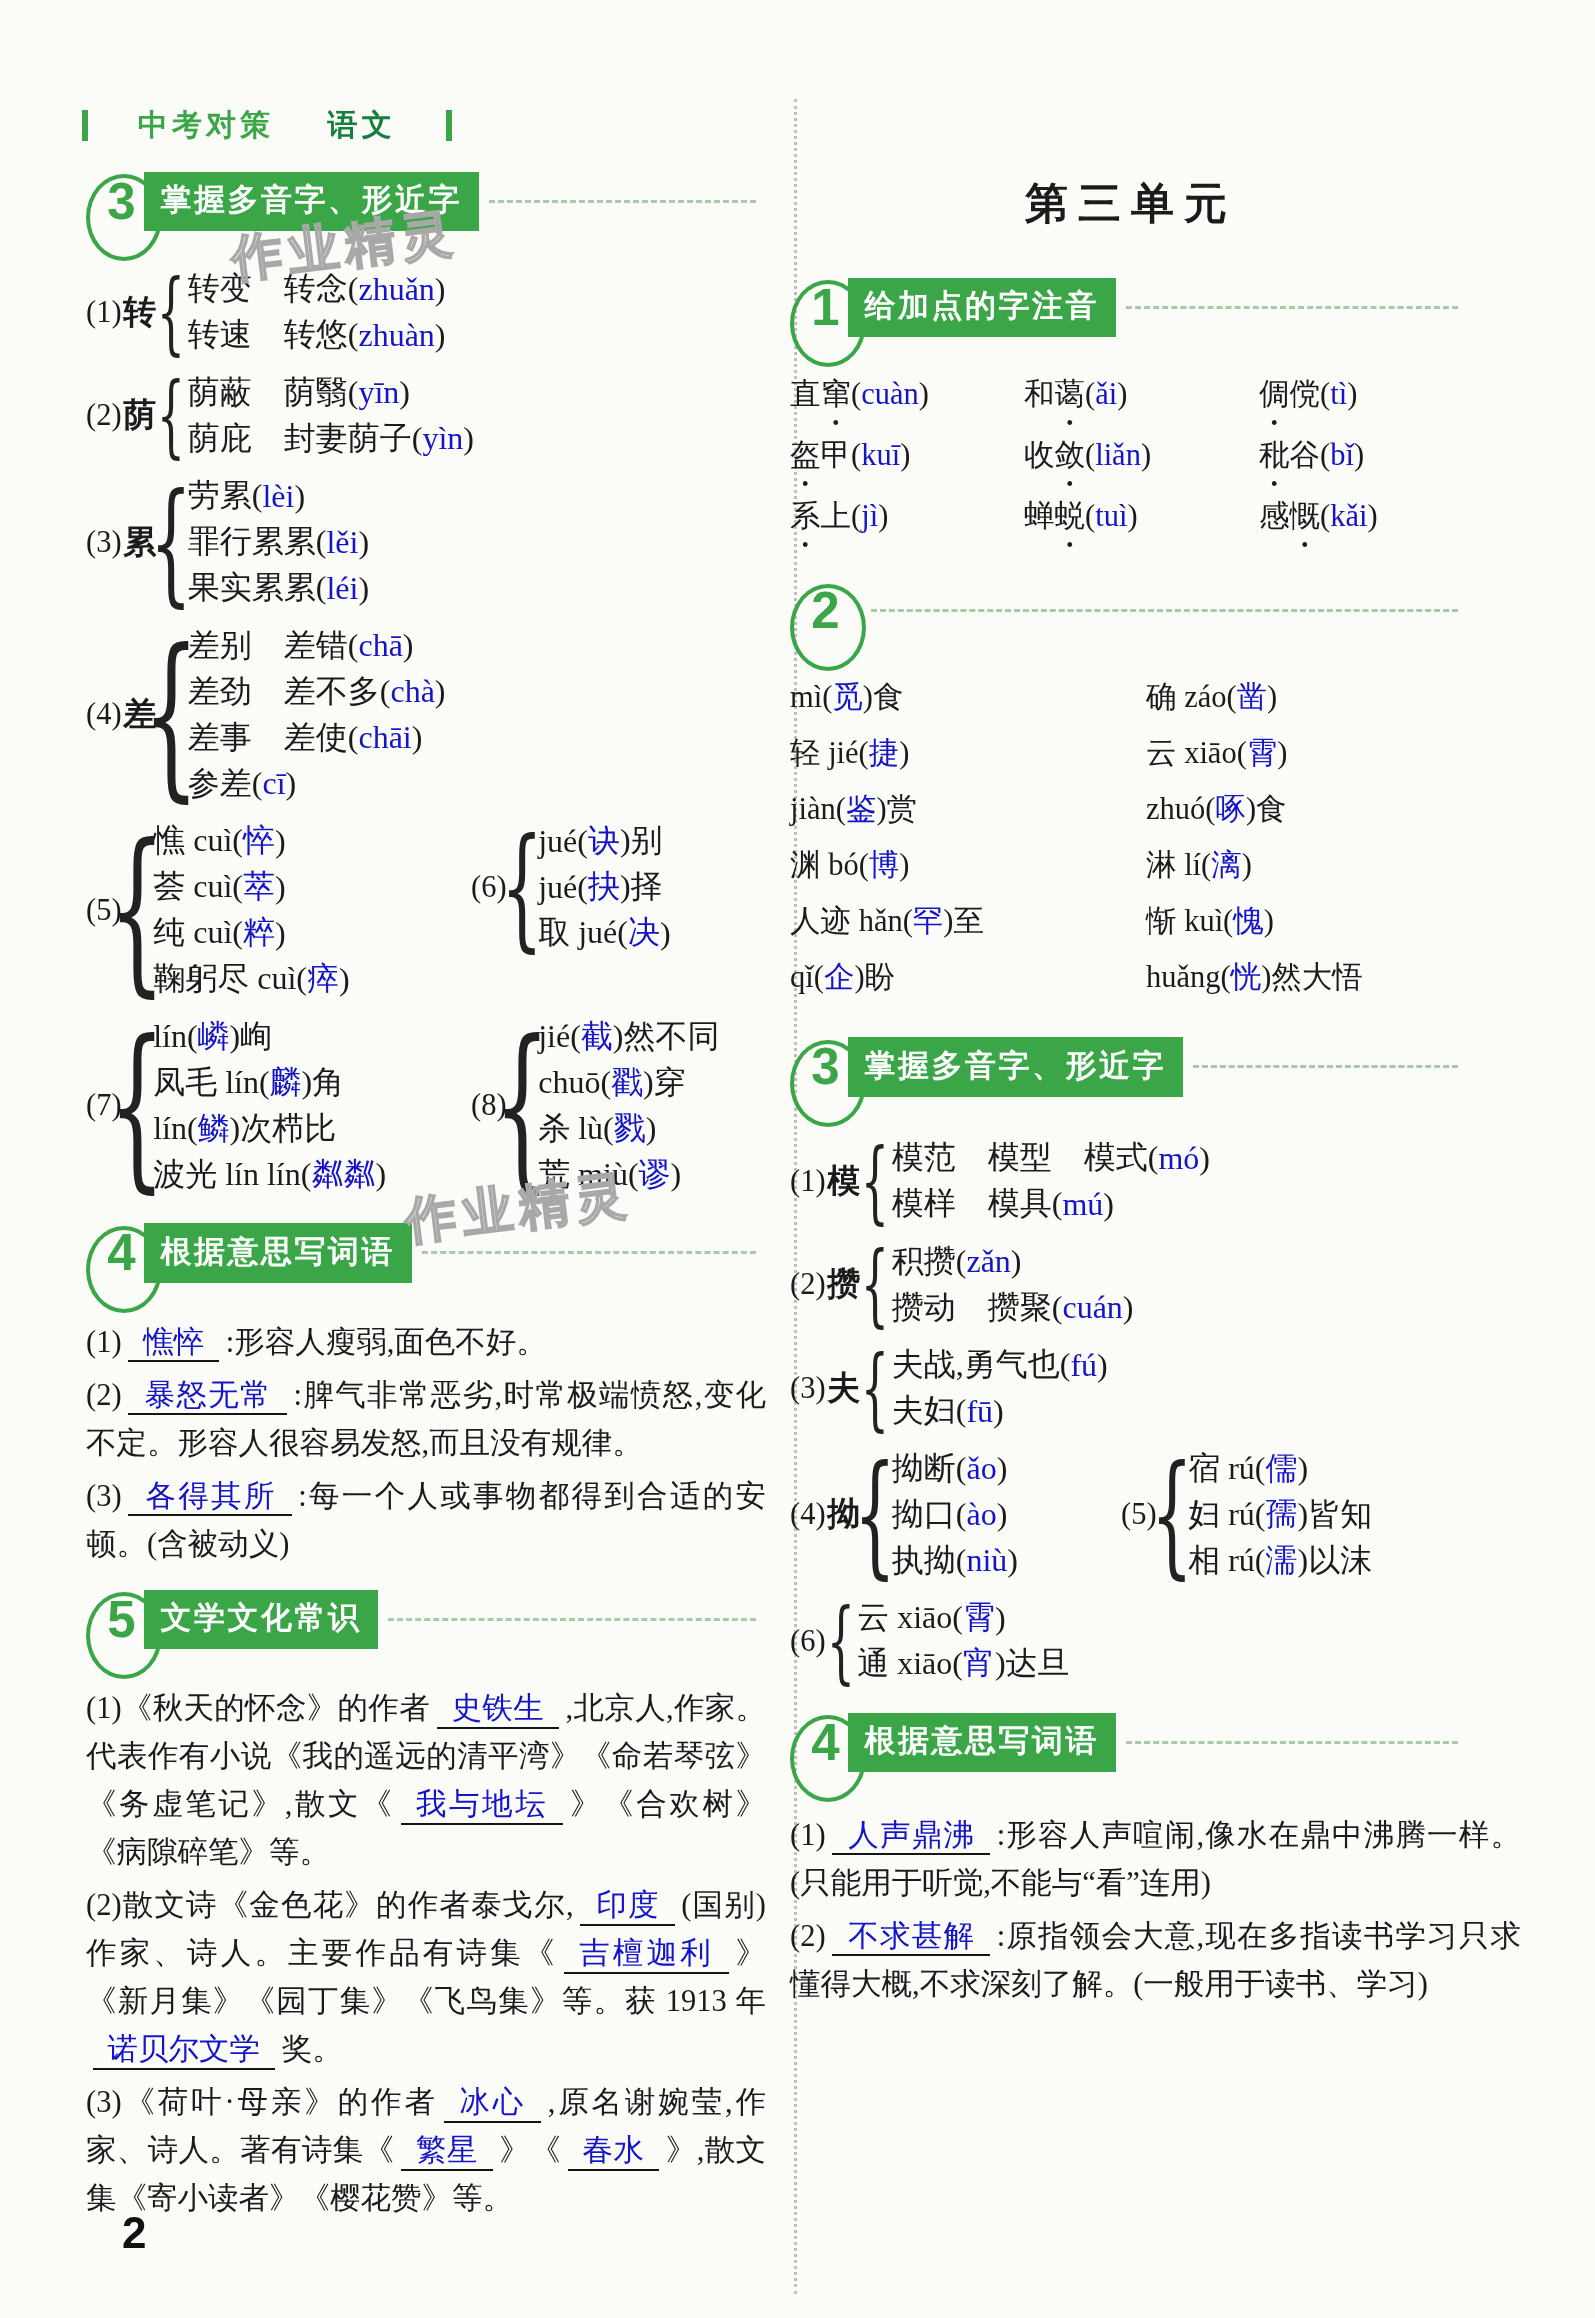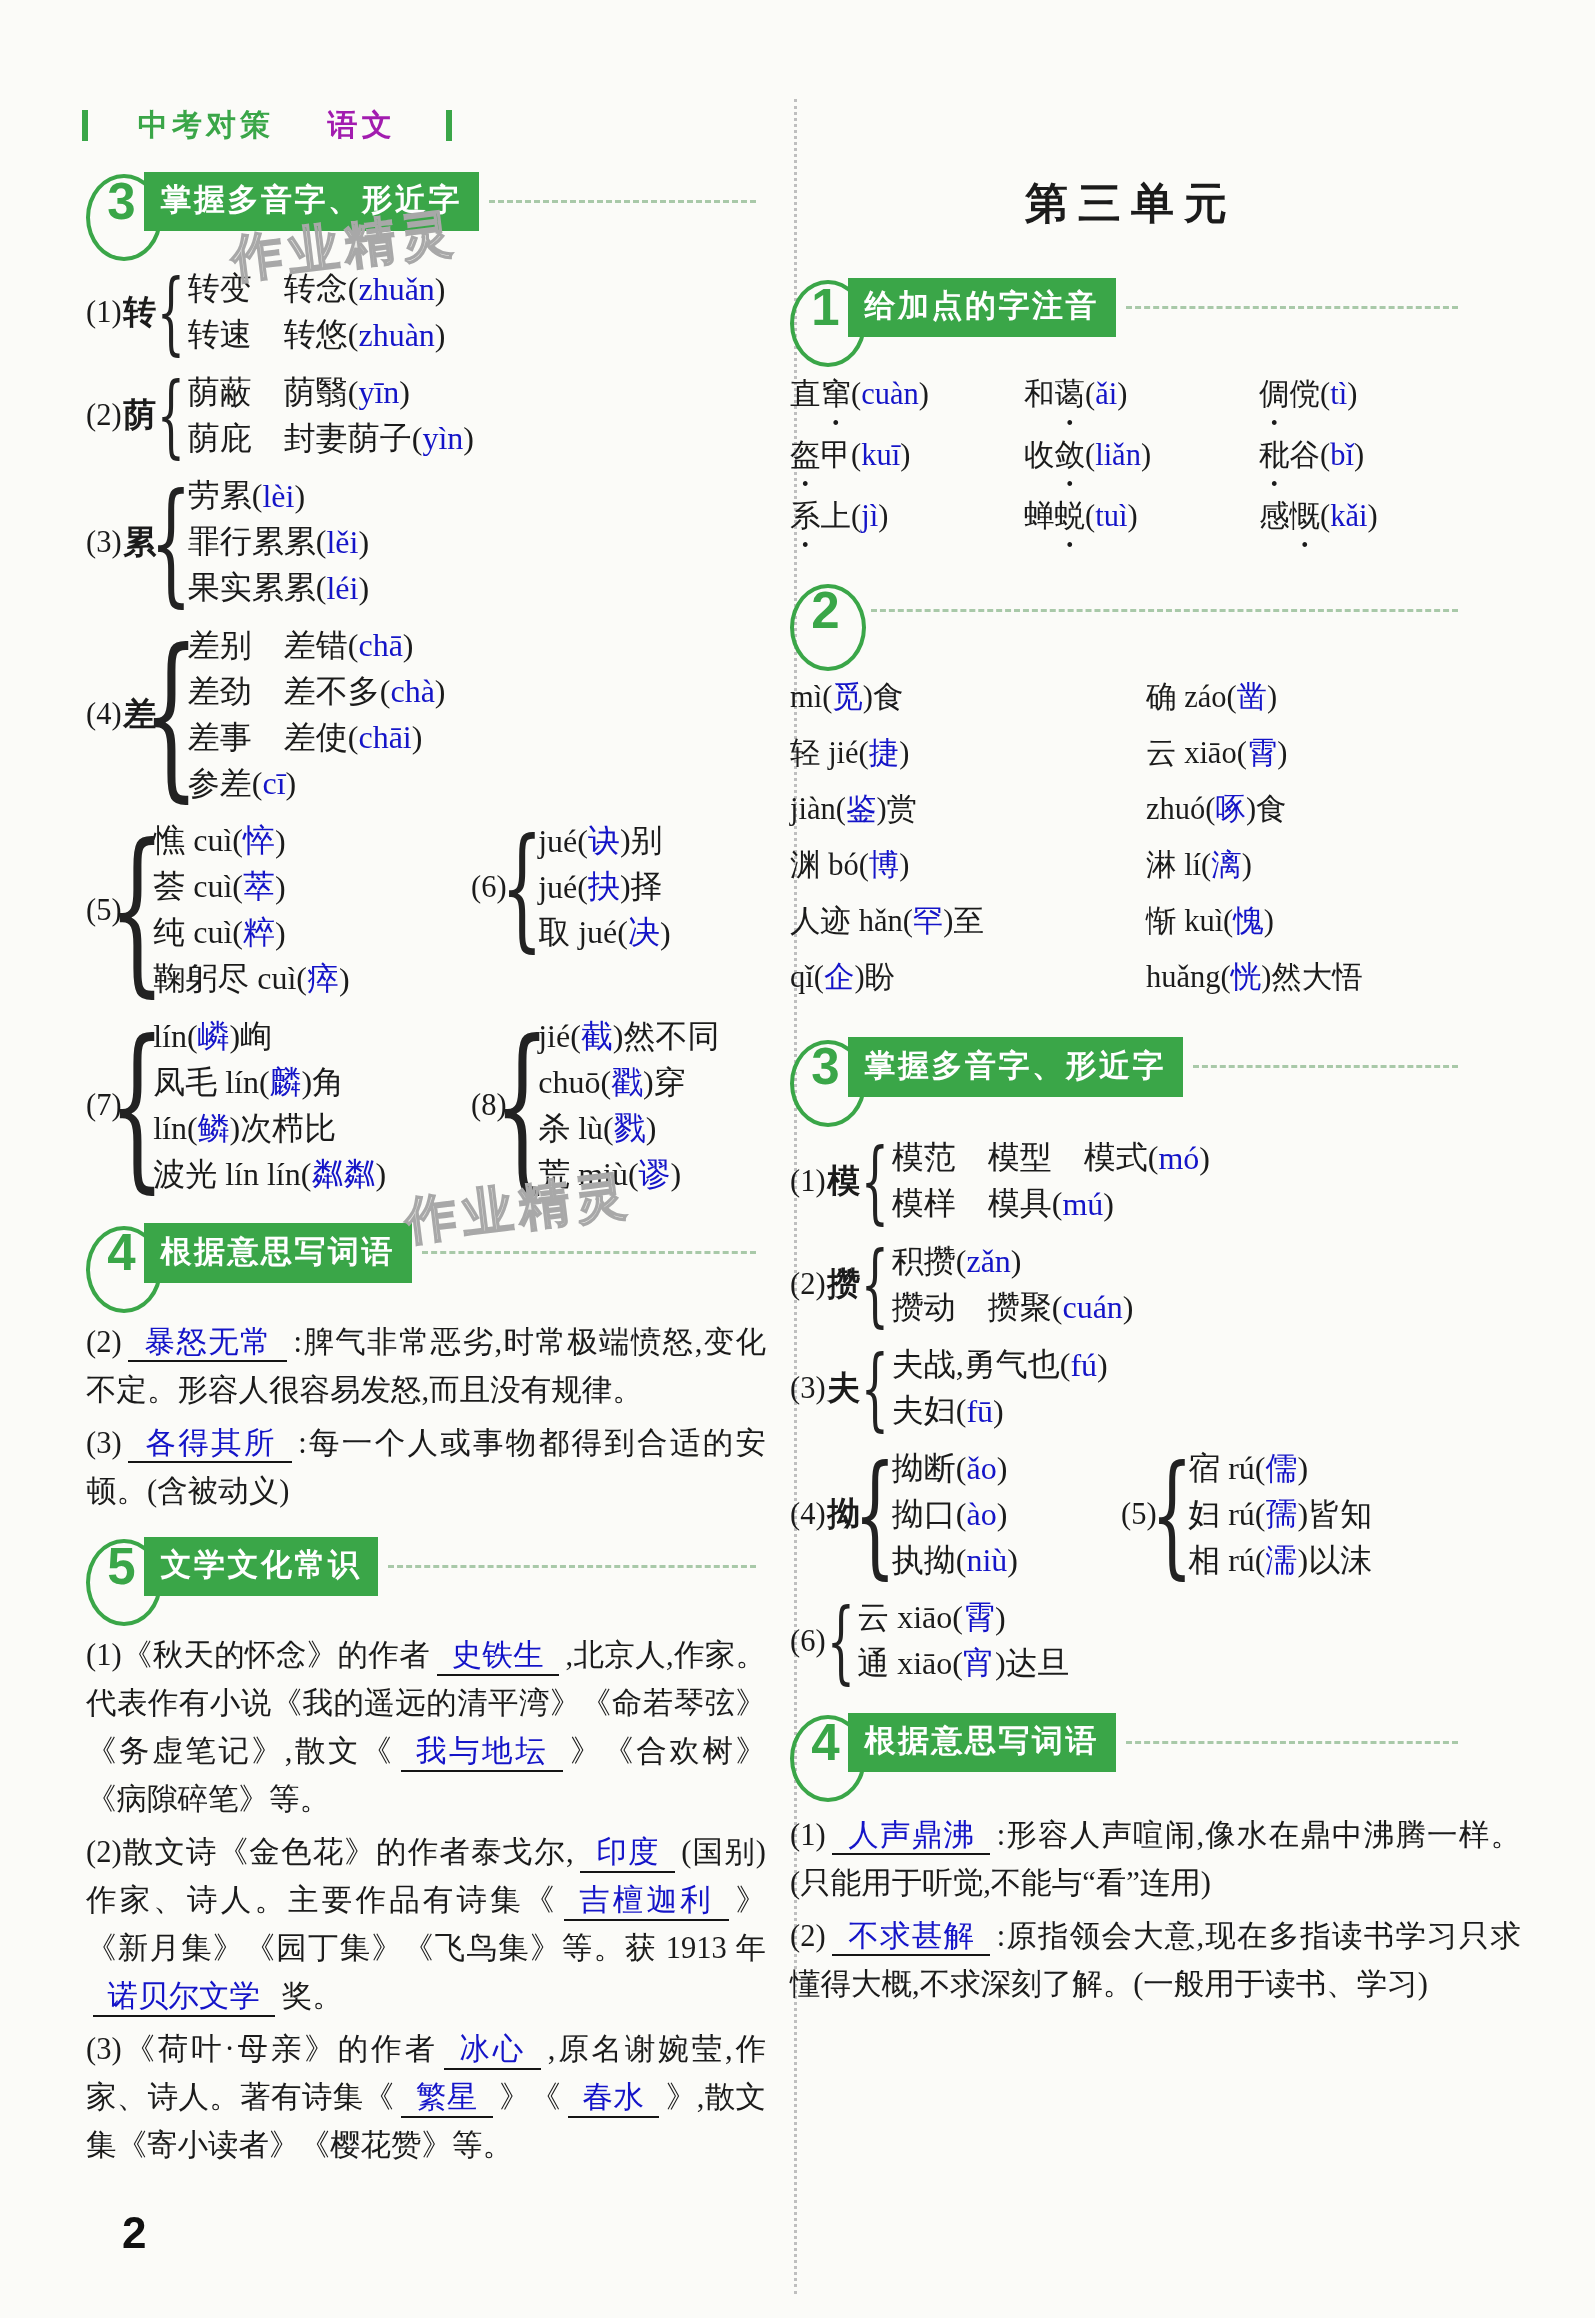--- a/index.html
+++ b/index.html
@@ -12,21 +12,21 @@
   body{background:#e9e9e6;}
   .page{
     position:relative;width:1596px;height:2319px;margin:0 auto;
     background:#fbfbf8;overflow:hidden;
     font-family:"Liberation Serif","DejaVu Serif",serif;color:var(--ink);
   }
   
   .doc-header{position:absolute;left:82px;top:105px;display:flex;align-items:center;gap:37px;}
   .hbar{width:5.8px;height:31px;background:var(--green);}
   .h-green{font:bold 30px "Liberation Sans","DejaVu Sans",sans-serif;color:var(--green);letter-spacing:4.1px;margin:0 8.2px 0 13px;}
-  .h-dark{font:bold 30px "Liberation Sans","DejaVu Sans",sans-serif;color:#a21caf;letter-spacing:4.1px;margin:0 13px 0 8.2px;}
+  .h-dark{font:bold 30px "Liberation Sans","DejaVu Sans",sans-serif;color:#15803d;letter-spacing:4.1px;margin:0 13px 0 8.2px;}
   
   #left-col{position:absolute;left:86px;top:158px;width:680px;}
   #right-col{position:absolute;left:790px;top:175px;width:731px;}
   .divider{position:absolute;left:794px;top:99px;height:2195px;width:0;border-left:3.3px dotted #bfbfbf;}
   
   .unit-title{text-align:center;font:bold 43px "Liberation Sans","DejaVu Sans",sans-serif;letter-spacing:10px;margin:0 49px 31px 0;}
   
   .sec-header{display:flex;align-items:center;height:87px;}
   .sec-badge-wrap{position:relative;display:flex;align-items:center;}
   .sec-circle{position:absolute;left:0;top:2.5px;width:68px;height:79px;border:4.1px solid var(--green);border-radius:50%;background:transparent;}
@@ -293,20 +293,21 @@
       </div>
       <div class="section">
         <div class="sec-header section-h">
           <div class="sec-badge-wrap">
             <span class="sec-circle"></span>
             <span class="sec-num">4</span>
             <span class="sec-title">根据意思写词语</span>
           </div>
           <span class="sec-dash"></span>
         </div>
+        <p class="para"><span class="tk">(1)</span><span class="tu">憔悴</span><span class="tk">:形容人瘦弱,面色不好。</span></p>
         <p class="para"><span class="tk">(2)</span><span class="tu">暴怒无常</span><span class="tk">:脾气非常恶劣,时常极端愤怒,变化不定。形容人很容易发怒,而且没有规律。</span></p>
         <p class="para"><span class="tk">(3)</span><span class="tu">各得其所</span><span class="tk">:每一个人或事物都得到合适的安顿。(含被动义)</span></p>
       </div>
       <div class="section">
         <div class="sec-header section-h">
           <div class="sec-badge-wrap">
             <span class="sec-circle"></span>
             <span class="sec-num">5</span>
             <span class="sec-title">文学文化常识</span>
           </div>

